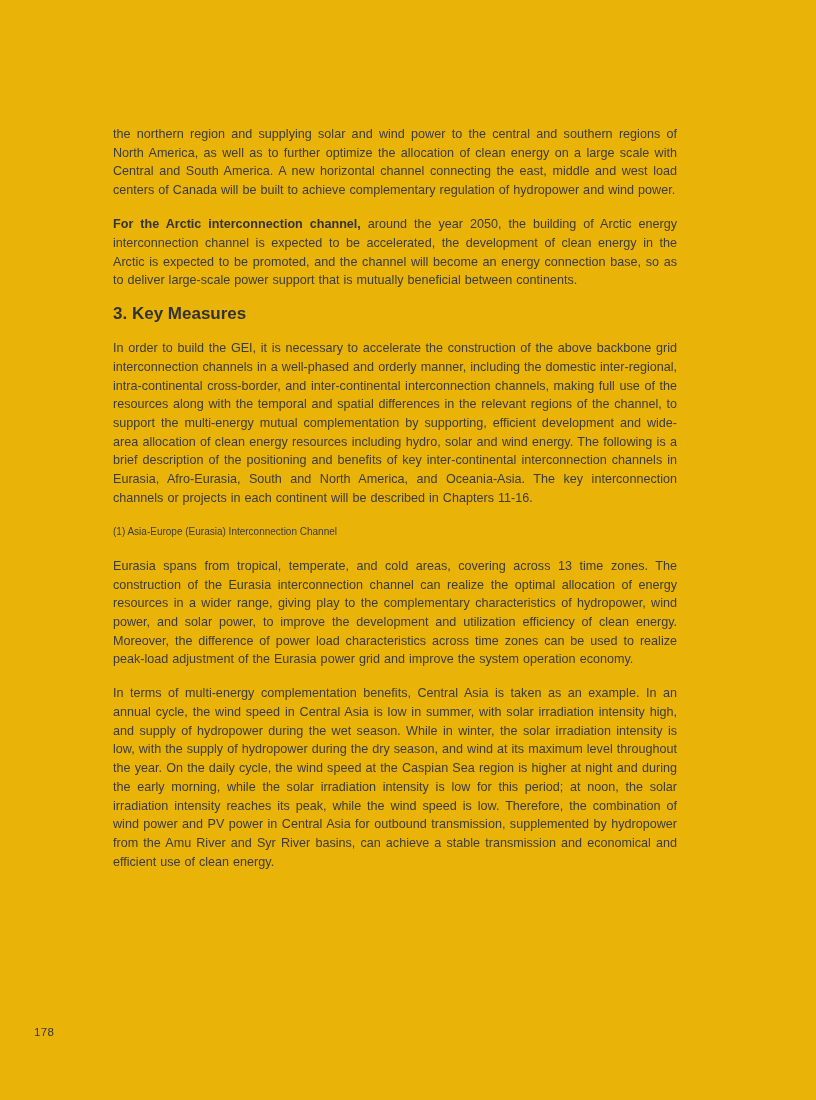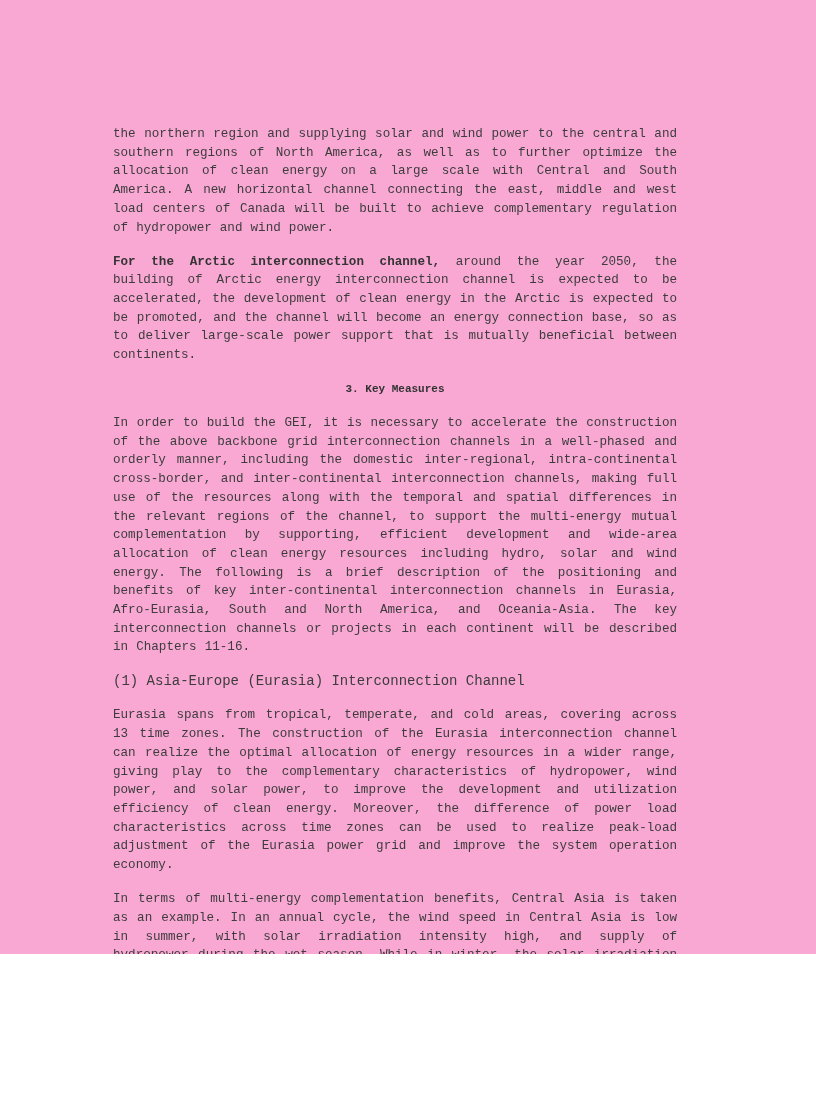--- a/index.html
+++ b/index.html
@@ -4,49 +4,49 @@
 <style>
   * { box-sizing: border-box; }
   html, body {
     margin: 0;
     padding: 0;
     background: #ffffff;
   }
   .page {
     position: relative;
     width: 816px;
-    height: 954px;
-    background: #f9a8d4;
+    height: 1100px;
+    background: #eab308;
     overflow: hidden;
-    font-family: Liberation Mono, monospace;
+    font-family: Liberation Sans, sans-serif;
   }
   .text-column {
     position: absolute;
     left: 113px;
     top: 125px;
     width: 564px;
     color: #3c3c3c;
     font-size: 12.6px;
     line-height: 18.7px;
   }
   .text-column p {
     margin: 0 0 15.3px 0;
     text-align: justify;
     word-spacing: 0.5px;
   }
   .section-heading {
     margin: 2px 0 15.3px 0;
-    font-size: 11px;
+    font-size: 17px;
     font-weight: bold;
     color: #323232;
-    text-align: center;
+    text-align: left;
   }
   .subsection-heading {
     margin: 0 0 15.3px 0;
-    font-size: 14px;
+    font-size: 10px;
     font-weight: normal;
     color: #3c3c3c;
     text-align: left;
   }
   .lead-bold {
     font-weight: bold;
     color: #343434;
   }
   .page-number {
     position: absolute;

